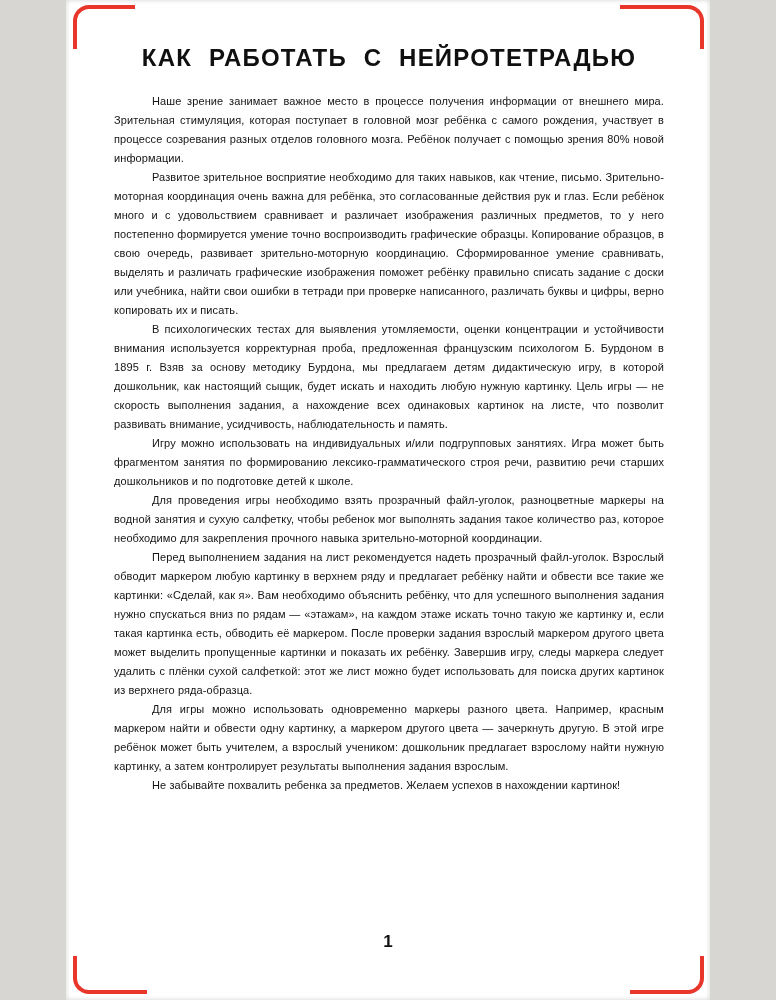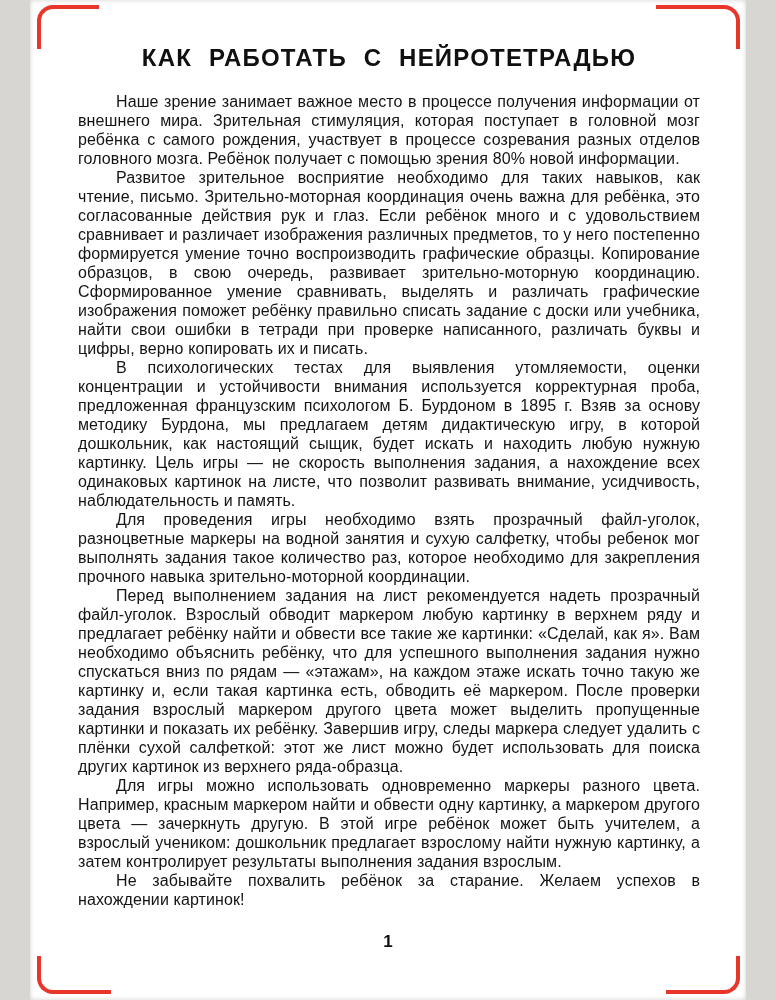--- a/index.html
+++ b/index.html
@@ -2,21 +2,21 @@
 <html lang="ru"><head>
 <meta charset="utf-8">
 <style>
   html, body {
     margin: 0;
     padding: 0;
     background: #d8d6d2;
   }
   .page {
     position: relative;
-    width: 716px;
+    width: 644px;
     height: 1000px;
     margin: 0 auto;
     background: #ffffff;
     overflow: hidden;
     font-family: "Liberation Sans", sans-serif;
     color: #141414;
     box-shadow: inset 0 0 5px rgba(0,0,0,0.18);
     --accent: #e8362b;
   }
   
@@ -60,21 +60,21 @@
     font-size: 24px;
     font-weight: bold;
     letter-spacing: 1.2px;
     word-spacing: 9px;
     color: #101010;
   }
   p.para {
     margin: 0;
     text-align: justify;
     text-indent: 38px;
-    font-size: 16px;
+    font-size: 11px;
     line-height: 19px;
     letter-spacing: 0.1px;
     hyphens: auto;
     -webkit-hyphens: auto;
   }
   p.para.heading {
     font-weight: bold;
   }
   .page-number {
     position: absolute;
@@ -96,21 +96,22 @@
   <div class="corner tr"></div>
   <div class="corner bl"></div>
   <div class="corner br"></div>
 
   <div class="content">
     <h1 class="title">КАК РАБОТАТЬ С НЕЙРОТЕТРАДЬЮ</h1>
 
     <p class="para">Наше зрение занимает важное место в процессе получения информации от внешнего мира. Зрительная стимуляция, которая поступает в головной мозг ребёнка с самого рождения, участвует в процессе созревания разных отделов головного мозга. Ребёнок получает с помощью зрения 80% новой информации.</p>
     <p class="para">Развитое зрительное восприятие необходимо для таких навыков, как чтение, письмо. Зрительно-моторная координация очень важна для ребёнка, это согласованные действия рук и глаз. Если ребёнок много и с удовольствием сравнивает и различает изображения различных предметов, то у него постепенно формируется умение точно воспроизводить графические образцы. Копирование образцов, в свою очередь, развивает зрительно-моторную координацию. Сформированное умение сравнивать, выделять и различать графические изображения поможет ребёнку правильно списать задание с доски или учебника, найти свои ошибки в тетради при проверке написанного, различать буквы и цифры, верно копировать их и писать.</p>
     <p class="para">В психологических тестах для выявления утомляемости, оценки концентрации и устойчивости внимания используется корректурная проба, предложенная французским психологом Б. Бурдоном в 1895 г. Взяв за основу методику Бурдона, мы предлагаем детям дидактическую игру, в которой дошкольник, как настоящий сыщик, будет искать и находить любую нужную картинку. Цель игры — не скорость выполнения задания, а нахождение всех одинаковых картинок на листе, что позволит развивать внимание, усидчивость, наблюдательность и память.</p>
+    <p class="para">Игру можно использовать на индивидуальных и/или подгрупповых занятиях. Игра может быть фрагментом занятия по формированию лексико-грамматического строя речи, развитию речи старших дошкольников и по подготовке детей к школе.</p>
     <p class="para">Для проведения игры необходимо взять прозрачный файл-уголок, разноцветные маркеры на водной занятия и сухую салфетку, чтобы ребенок мог выполнять задания такое количество раз, которое необходимо для закрепления прочного навыка зрительно-моторной координации.</p>
     <p class="para">Перед выполнением задания на лист рекомендуется надеть прозрачный файл-уголок. Взрослый обводит маркером любую картинку в верхнем ряду и предлагает ребёнку найти и обвести все такие же картинки: «Сделай, как я». Вам необходимо объяснить ребёнку, что для успешного выполнения задания нужно спускаться вниз по рядам — «этажам», на каждом этаже искать точно такую же картинку и, если такая картинка есть, обводить её маркером. После проверки задания взрослый маркером другого цвета может выделить пропущенные картинки и показать их ребёнку. Завершив игру, следы маркера следует удалить с плёнки сухой салфеткой: этот же лист можно будет использовать для поиска других картинок из верхнего ряда-образца.</p>
     <p class="para">Для игры можно использовать одновременно маркеры разного цвета. Например, красным маркером найти и обвести одну картинку, а маркером другого цвета — зачеркнуть другую. В этой игре ребёнок может быть учителем, а взрослый учеником: дошкольник предлагает взрослому найти нужную картинку, а затем контролирует результаты выполнения задания взрослым.</p>
-    <p class="para">Не забывайте похвалить ребёнок за старание. Желаем успехов в нахождении картинок!</p>
+    <p class="para">Не забывайте похвалить ребенка за предметов. Желаем успехов в нахождении картинок!</p>
   </div>
 
   <div class="page-number">1</div>
 
 </div>
 
 </body></html>

